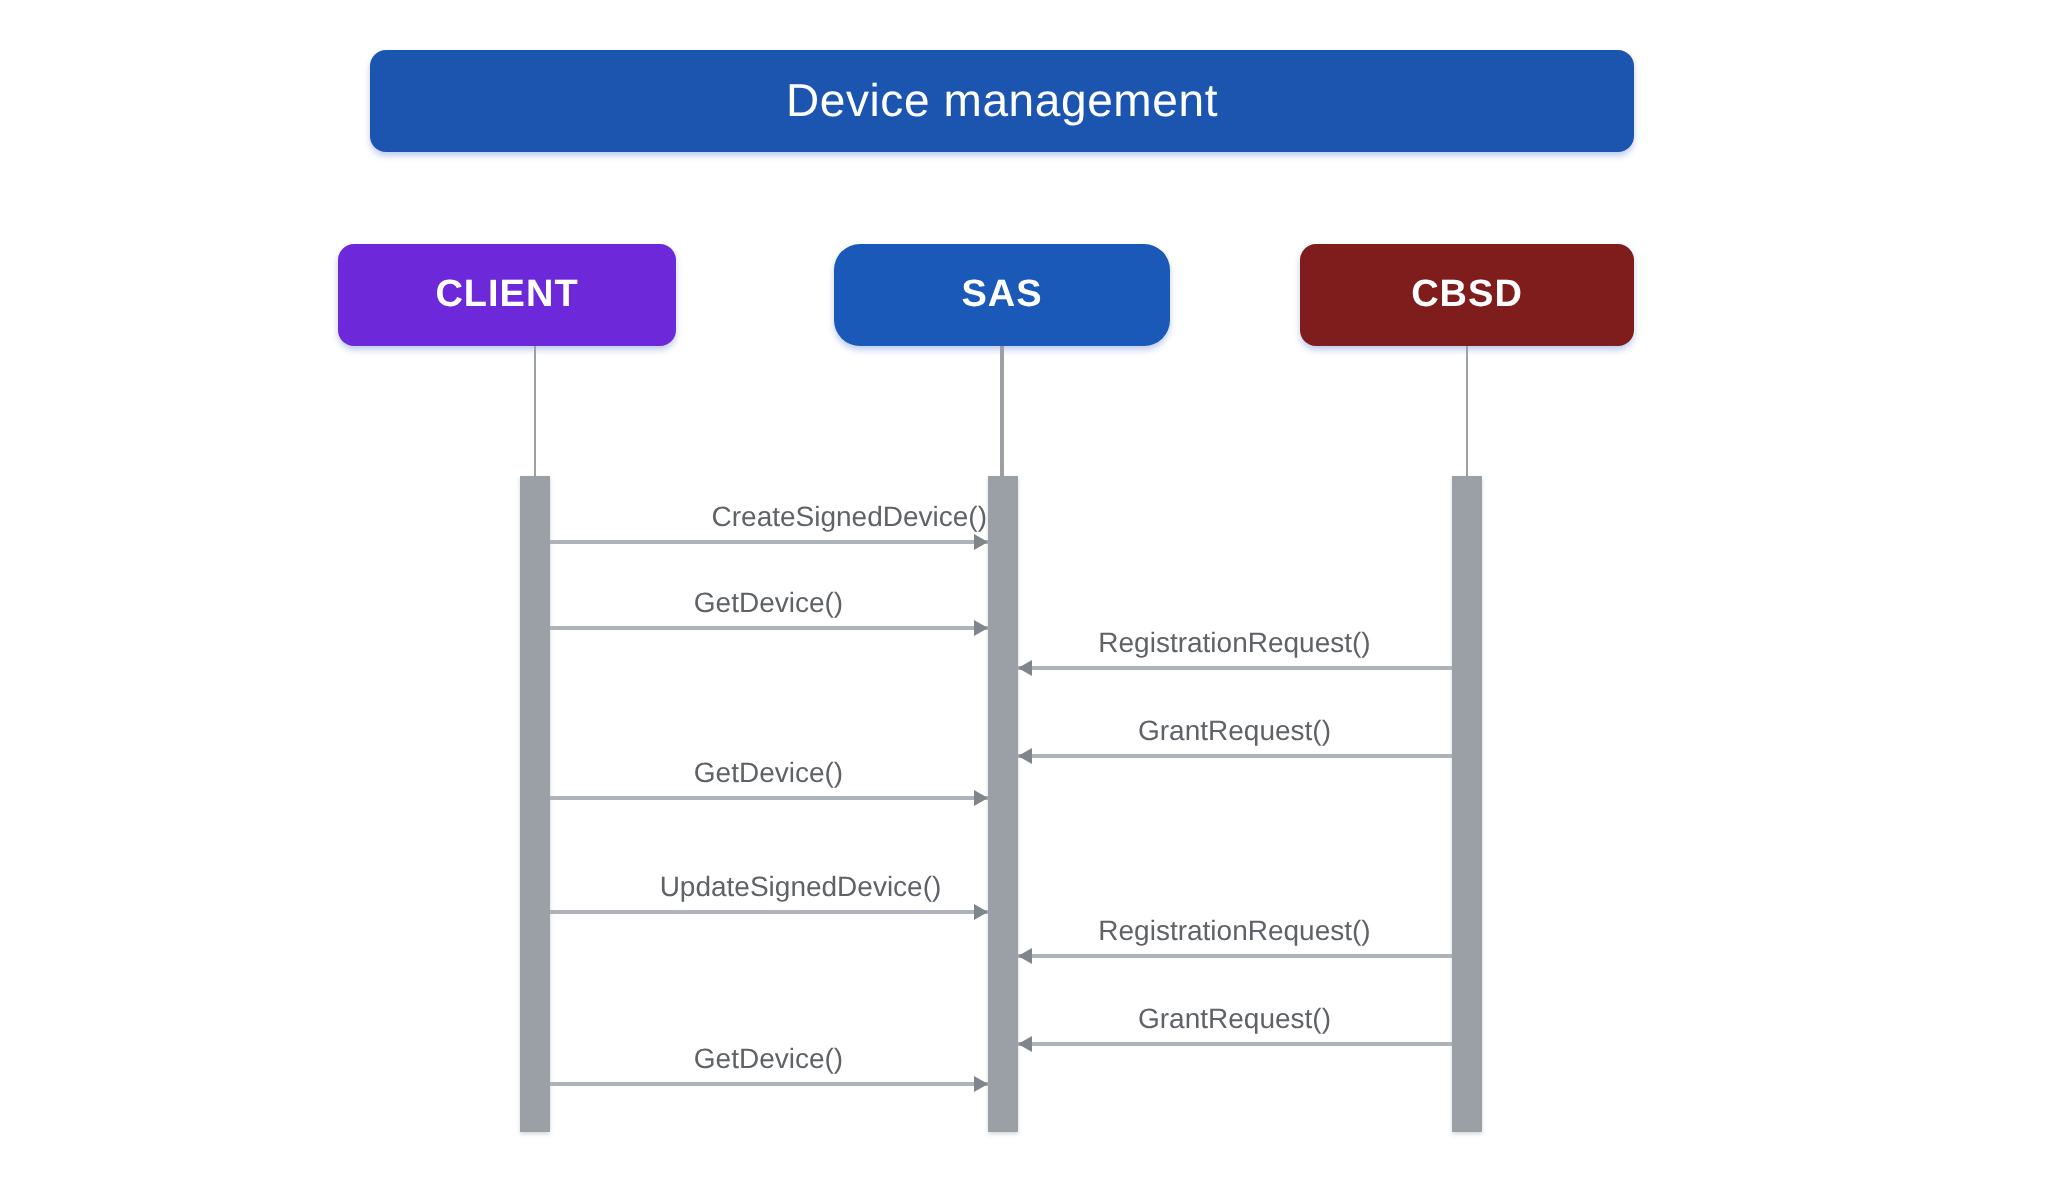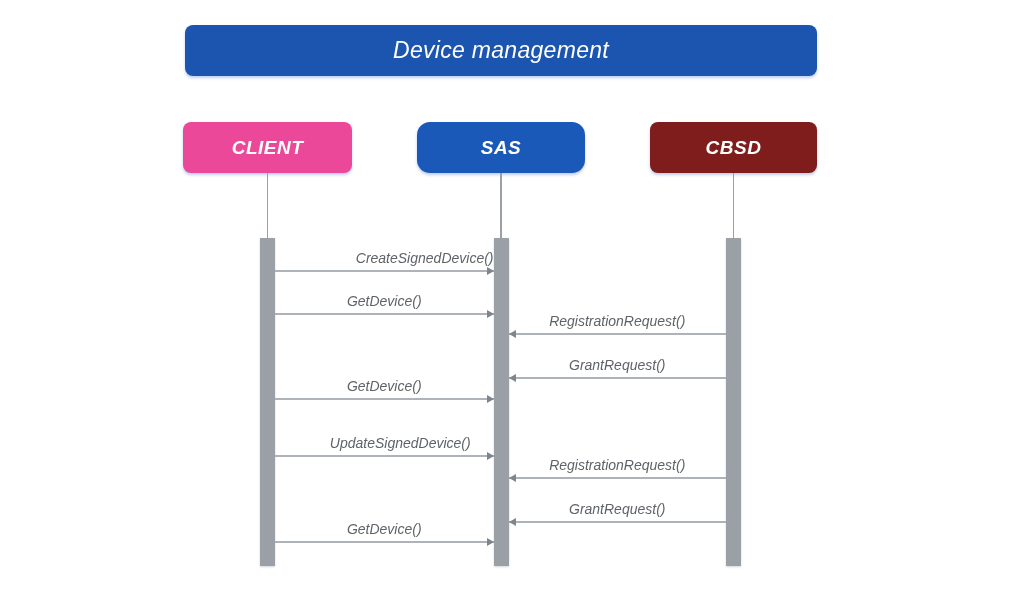--- a/index.html
+++ b/index.html
@@ -7,21 +7,20 @@
     padding: 0;
     background: #ffffff;
     font-family: "Liberation Sans", sans-serif;
   }
   .stage {
     position: relative;
     width: 864px;
     height: 600px;
     background: #ffffff;
     overflow: hidden;
-    font-style: italic;
   }
   .title-bar {
     position: absolute;
     left: 185px;
     top: 25px;
     width: 632px;
     height: 51px;
     border-radius: 8px;
     display: flex;
     align-items: center;
@@ -70,21 +69,21 @@
     border-top: 4px solid transparent;
     border-bottom: 4px solid transparent;
   }
 </style>
 </head>
 <body>
 
 <div class="stage">
   <div class="title-bar" style="background: rgb(28, 85, 176);">Device management</div>
   <div id="actors-layer">
-      <div class="actor-box" style="left: 183px; top: 122px; width: 169px; height: 51px; background: #ec4899;">
+      <div class="actor-box" style="left: 169px; top: 122px; width: 169px; height: 51px; background: #6d28d9;">
         <div class="msg-label" style="position: static; font: inherit;">CLIENT</div>
       </div>
       <div class="lifeline" style="left: 266.75px; top: 173px; height: 65px; background: rgb(154, 160, 166);"></div>
       <div class="activation-bar" style="left: 260px; top: 238px; width: 15px; height: 328px; background: rgb(154, 160, 166);"></div>
       <div class="actor-box" style="left: 417px; top: 122px; width: 168px; height: 51px; background: rgb(26, 89, 184); border-radius: 13px;">
         <div class="msg-label" style="position: static; font: inherit;">SAS</div>
       </div>
       <div class="lifeline" style="left: 500.25px; top: 173px; height: 65px; background: rgb(154, 160, 166);"></div>
       <div class="activation-bar" style="left: 493.5px; top: 238px; width: 15px; height: 328px; background: rgb(154, 160, 166);"></div>
       <div class="actor-box" style="left: 650px; top: 122px; width: 167px; height: 51px; background: #7f1d1d;">

